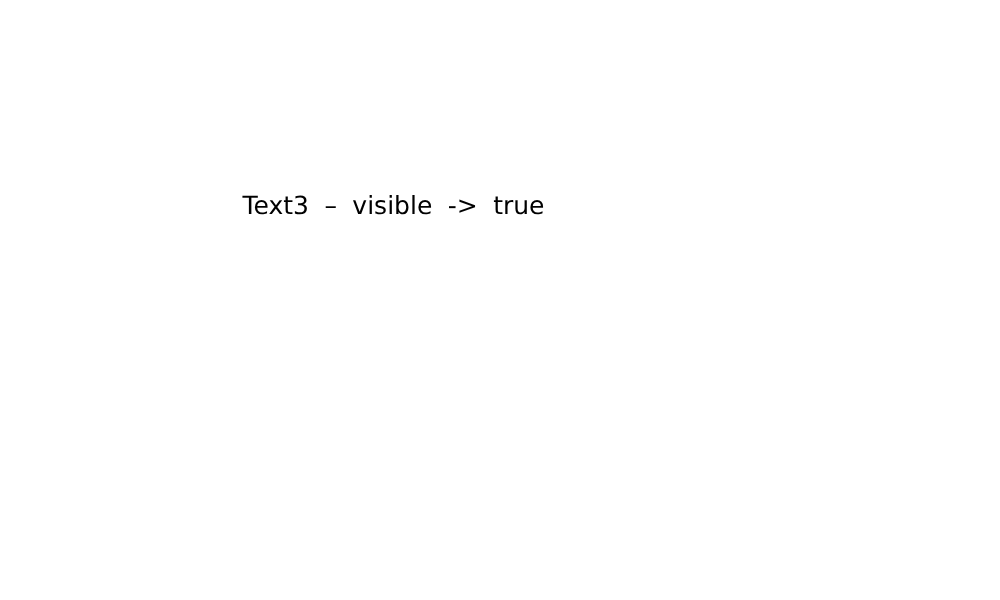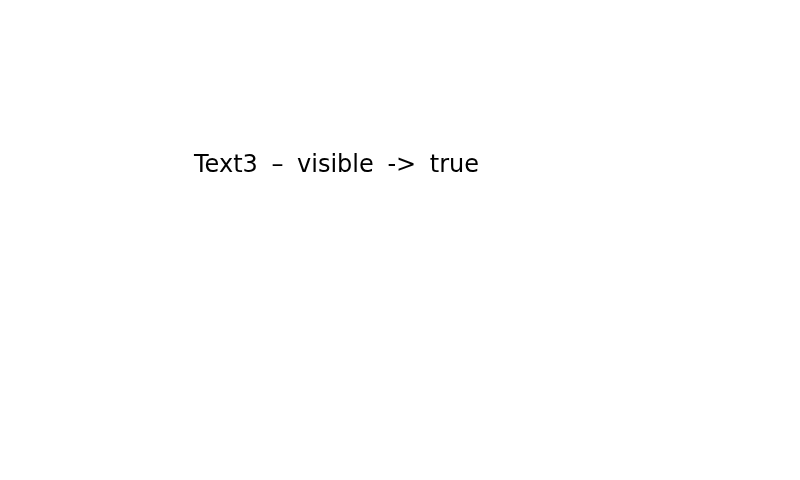--- a/index.html
+++ b/index.html
@@ -18,21 +18,21 @@
     position: relative;
     width: 800px;
     height: 480px;
     background: #ffffff;
     overflow: hidden;
   }
   .text-label {
     position: absolute;
     white-space: pre;
     font-family: "DejaVu Sans", sans-serif;
-    font-size: 24px;
+    font-size: 20px;
     line-height: 34px;
     font-weight: 400;
     color: #000000;
     letter-spacing: 0px;
     word-spacing: 6px;
     -webkit-font-smoothing: antialiased;
   }
   
   .clip {
     position: absolute;

